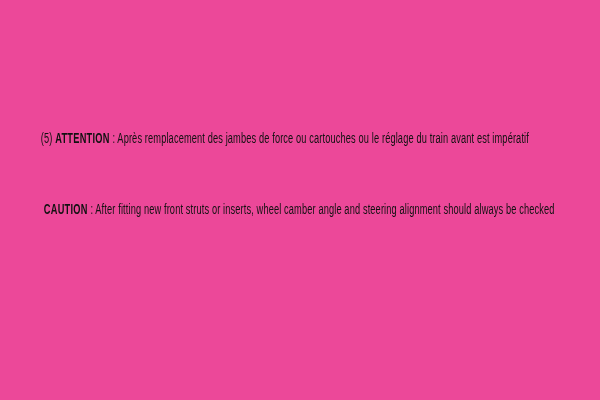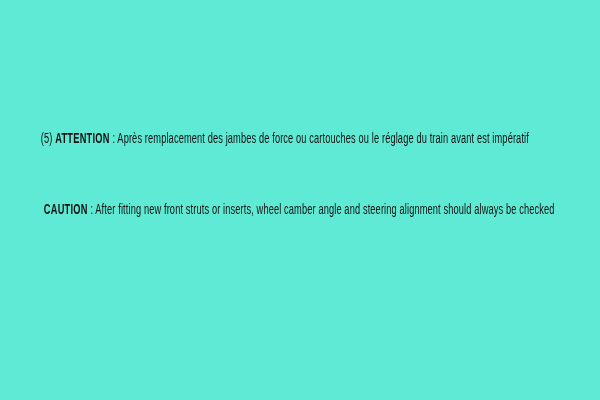--- a/index.html
+++ b/index.html
@@ -11,21 +11,21 @@
     height: 400px;
     background: #ffffff;
     position: relative;
     overflow: hidden;
     font-family: "Liberation Sans", "DejaVu Sans", sans-serif;
     color: #111111;
   }
   .page {
     position: absolute;
     inset: 0;
-    background: #5eead4;
+    background: #ec4899;
   }
   .note-line {
     position: absolute;
     font-size: 14px;
     line-height: 20px;
     white-space: pre;
     transform: scaleX(0.66);
     transform-origin: 0 50%;
     color: #111111;
     letter-spacing: 0.2px;

